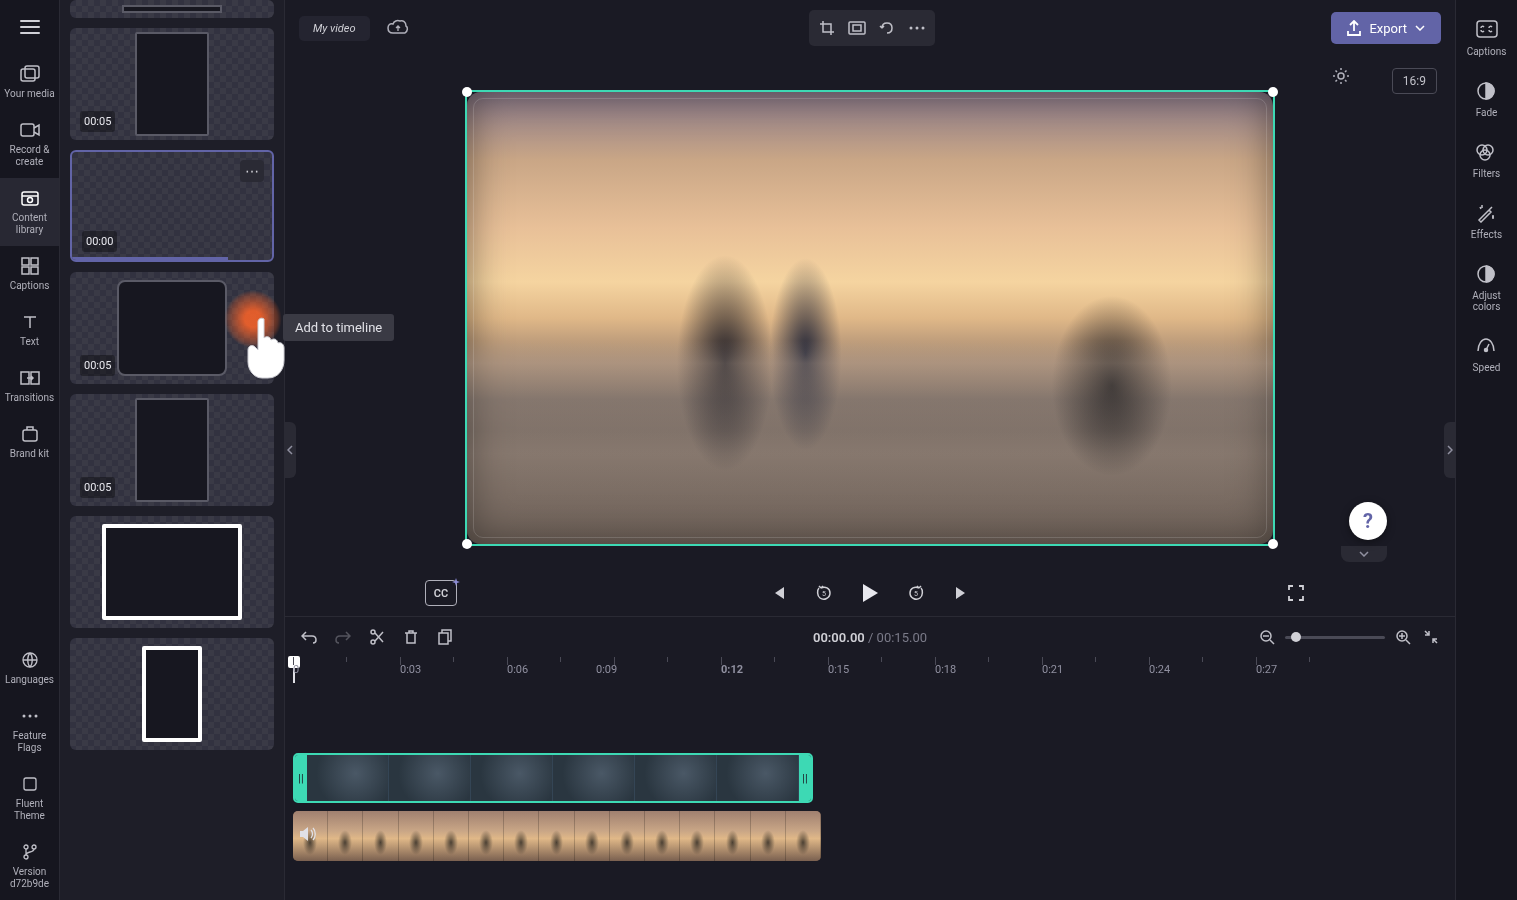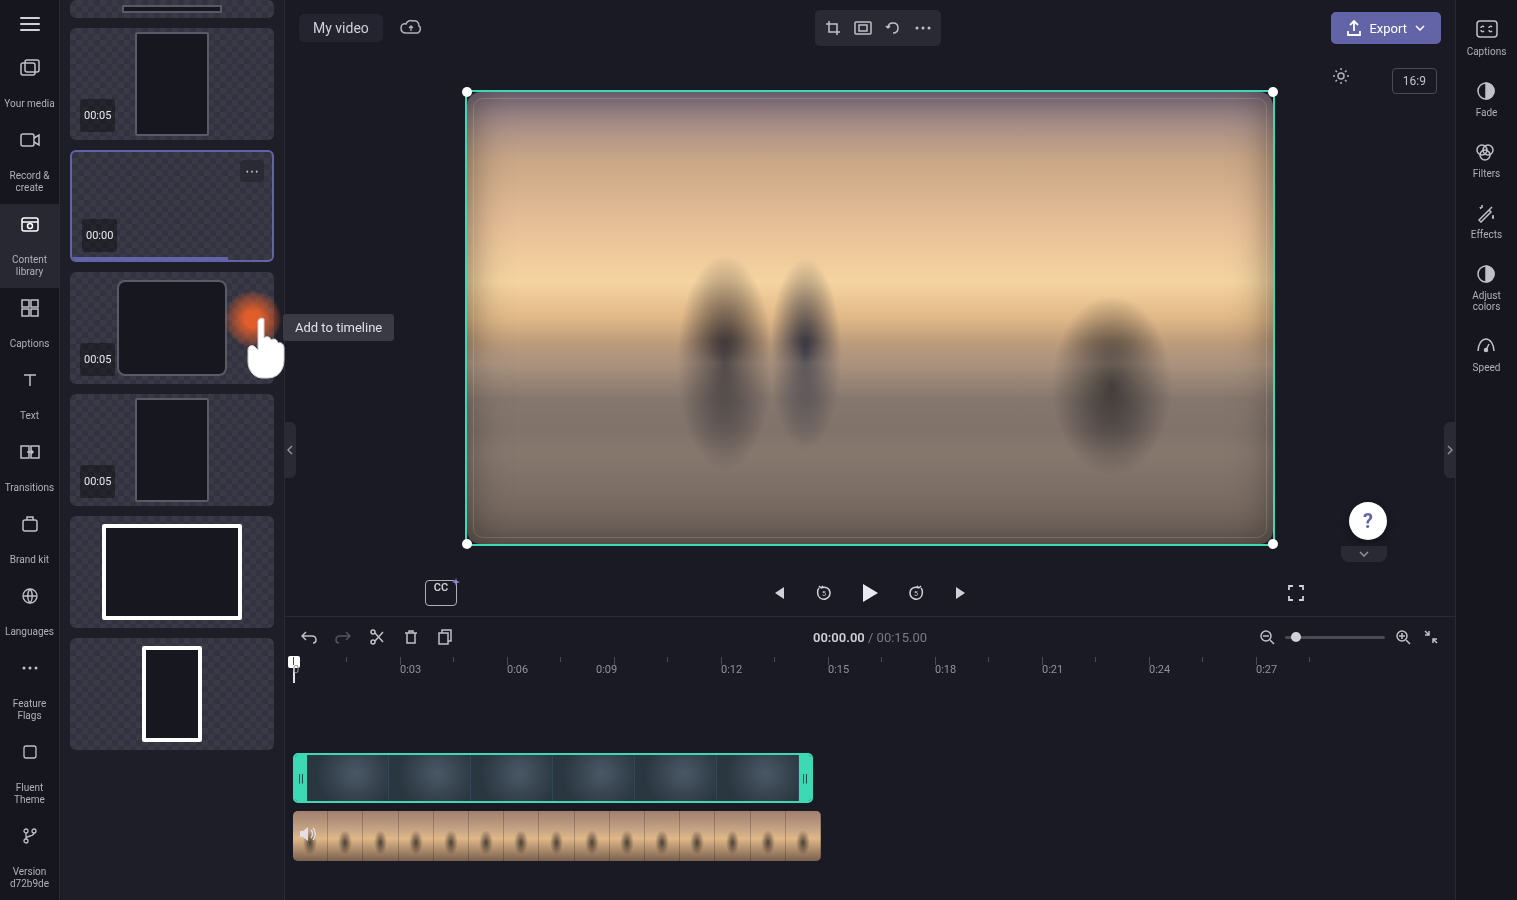--- a/index.html
+++ b/index.html
@@ -3,40 +3,40 @@
 <meta charset="utf-8">
 <style>
 * { margin: 0; padding: 0; box-sizing: border-box; font-family: -apple-system, BlinkMacSystemFont, "Segoe UI", Roboto, sans-serif; }
 body { background: #1a1a24; color: #d0d0d6; width: 1517px; height: 900px; overflow: hidden; display: flex; }
 
 
 .nav-rail { width: 60px; background: #16161f; display: flex; flex-direction: column; border-right: 1px solid #2a2a34; }
 .hamburger { width: 60px; height: 54px; display: flex; align-items: center; justify-content: center; cursor: pointer; }
 .hamburger-lines { width: 20px; height: 14px; display: flex; flex-direction: column; justify-content: space-between; }
 .hamburger-lines span { display: block; height: 2px; background: #d0d0d6; border-radius: 1px; }
-.nav-item { display: flex; flex-direction: column; align-items: center; justify-content: center; padding: 10px 4px; cursor: pointer; gap: 20px; }
+.nav-item { display: flex; flex-direction: column; align-items: center; justify-content: center; padding: 10px 4px; cursor: pointer; gap: 4px; }
 .nav-item.active { background: #282833; }
 .nav-item .icon { width: 20px; height: 20px; display: flex; align-items: center; justify-content: center; }
 .nav-item .label { font-size: 10px; text-align: center; line-height: 1.2; color: #b0b0ba; }
 .nav-spacer { flex: 1; }
 
 
 .left-panel { width: 225px; background: #1e1e28; display: flex; flex-direction: column; border-right: 1px solid #2a2a34; position: relative; }
 .panel-header { display: flex; align-items: center; padding: 14px 14px 8px; gap: 10px; }
 .back-arrow { width: 20px; height: 20px; cursor: pointer; display: flex; align-items: center; justify-content: center; }
 .panel-title { font-size: 14px; color: #e8e8ee; }
 .search-row { display: flex; gap: 8px; padding: 6px 12px 10px; }
 .search-box { flex: 1; background: #2a2a36; border: 1px solid #3a3a46; border-radius: 4px; height: 32px; display: flex; align-items: center; padding: 0 8px; gap: 6px; }
 .search-box input { background: transparent; border: none; color: #c0c0c8; font-size: 13px; outline: none; width: 100%; }
 .diamond-btn { width: 32px; height: 32px; background: #2a2a36; border: 1px solid #3a3a46; border-radius: 4px; display: flex; align-items: center; justify-content: center; cursor: pointer; }
 
 .frames-list { flex: 1; overflow-y: auto; padding: 0 10px 10px; display: flex; flex-direction: column; gap: 10px; position: relative; }
 .frame-card { position: relative; height: 112px; background-image: repeating-conic-gradient(#3a3a46 0 25%, #323240 0 50%); background-size: 12px 12px; border-radius: 6px; display: flex; align-items: center; justify-content: center; cursor: pointer; overflow: hidden; }
 .frame-card.selected { border: 2px solid #6264a7; }
-.frame-card .duration { position: absolute; bottom: 8px; left: 10px; font-size: 11px; color: #e8e8ee; background: rgba(0,0,0,0.35); padding: 10px 4px; border-radius: 3px; }
+.frame-card .duration { position: absolute; bottom: 8px; left: 10px; font-size: 11px; color: #e8e8ee; background: rgba(0,0,0,0.35); padding: 4px 4px; border-radius: 3px; }
 .frame-card .opts { position: absolute; top: 8px; right: 8px; width: 24px; height: 22px; background: #2a2a34; border-radius: 4px; display: flex; align-items: center; justify-content: center; font-size: 14px; color: #d0d0d6; }
 .frame-inner-v { width: 74px; height: 104px; background: #171720; border: 2px solid #5a5a66; border-radius: 2px; }
 .frame-inner-h { width: 140px; height: 96px; background: #171720; border: 4px solid #fff; border-radius: 2px; }
 .frame-inner-v2 { width: 60px; height: 96px; background: #171720; border: 4px solid #fff; border-radius: 2px; }
 .frame-inner-s { width: 110px; height: 96px; background: #171720; border: 2px solid #5a5a66; border-radius: 8px; }
 .frame-card.partial-top { height: 18px; }
 .frame-card.partial-top .thin-bar { width: 100px; height: 8px; background: #171720; border: 2px solid #5a5a66; }
 
 .progress-bar { height: 3px; background: #6264a7; width: 78%; position: absolute; bottom: 0; left: 0; }
 
@@ -47,21 +47,21 @@
 .click-ripple { position: absolute; width: 58px; height: 58px; border-radius: 50%; background: radial-gradient(circle, rgba(255,100,40,0.85) 20%, rgba(255,100,40,0.25) 60%, transparent 70%); left: -4px; top: -4px; }
 .hand-cursor { position: absolute; top: 20px; left: 10px; }
 
 .tooltip { position: absolute; top: 314px; left: 283px; background: #3a3a44; color: #e0e0e6; padding: 6px 12px; font-size: 13px; border-radius: 3px; z-index: 99; }
 
 
 .main { flex: 1; display: flex; flex-direction: column; background: #1a1a24; }
 
 
 .top-bar { height: 56px; display: flex; align-items: center; padding: 0 14px; gap: 14px; }
-.video-title { background: #242430; padding: 6px 14px; border-radius: 5px; font-size: 14px; color: #d0d0d6; }
+.video-title { background: #242430; padding: 6px 14px; border-radius: 5px; font-size: 11px; color: #d0d0d6; font-style: italic; }
 .cloud-icon { width: 28px; height: 28px; display: flex; align-items: center; justify-content: center; }
 .top-center-tools { margin-left: auto; display: flex; gap: 2px; background: #2a2a34; border-radius: 5px; padding: 4px; }
 .tool-btn { width: 28px; height: 28px; display: flex; align-items: center; justify-content: center; cursor: pointer; border-radius: 3px; }
 .export-btn { margin-left: auto; background: #6264a7; color: #fff; padding: 8px 16px; border-radius: 5px; display: flex; align-items: center; gap: 8px; font-size: 13px; cursor: pointer; border: none; }
 
 
 .preview-wrap { flex: 1; display: flex; align-items: center; justify-content: center; position: relative; padding: 10px 50px 0; }
 .preview-canvas { width: 810px; height: 456px; position: relative; border: 2px solid #3dd9b4; }
 .preview-handle { position: absolute; width: 10px; height: 10px; background: #fff; border-radius: 50%; }
 .h-tl { top: -5px; left: -5px; } .h-tr { top: -5px; right: -5px; }
@@ -79,21 +79,21 @@
   position: relative;
   overflow: hidden;
 }
 .preview-img::before { content:""; position:absolute; inset:0; background: linear-gradient(180deg, transparent 55%, rgba(200,180,160,0.3) 60%, rgba(120,110,100,0.2) 75%); }
 .preview-img::after { content:""; position:absolute; inset:6px; border: 1px solid rgba(255,255,255,0.15); border-radius: 10px; }
 
 .gear-icon { position: absolute; top: 8px; right: 16px; width: 24px; height: 24px; cursor: pointer; }
 .aspect-badge { position: absolute; top: 10px; right: 16px; background: transparent; border: 1px solid #4a4a56; padding: 5px 10px; font-size: 12px; border-radius: 4px; color: #c0c0c8; }
 
 .playback-row { height: 46px; display: flex; align-items: center; justify-content: center; gap: 24px; padding: 0 30px; position: relative; }
-.cc-btn { position: absolute; left: 140px; width: 32px; height: 26px; border: 1.5px solid #b0b0ba; border-radius: 4px; display: flex; justify-content: center; font-size: 11px; font-weight: 600; }
+.cc-btn { position: absolute; left: 140px; width: 32px; height: 26px; border: 1.5px solid #b0b0ba; border-radius: 4px; display: flex; align-items: center; justify-content: center; font-size: 11px; font-weight: 600; }
 .pc-btn { width: 22px; height: 22px; cursor: pointer; display: flex; align-items: center; justify-content: center; }
 .fs-btn { position: absolute; right: 148px; }
 
 
 .right-rail { width: 62px; background: #16161f; border-left: 1px solid #2a2a34; display: flex; flex-direction: column; align-items: center; padding-top: 10px; gap: 4px; position: relative; }
 .rr-item { display: flex; flex-direction: column; align-items: center; gap: 4px; padding: 10px 4px; cursor: pointer; }
 .rr-item .icon { width: 22px; height: 22px; }
 .rr-item .label { font-size: 10px; color: #b0b0ba; text-align: center; line-height: 1.1; }
 .rr-collapse { position: absolute; left: -12px; top: 50%; transform: translateY(-50%); width: 12px; height: 56px; background: #2a2a34; border-radius: 6px 0 0 6px; display: flex; align-items: center; justify-content: center; cursor: pointer; }
 
@@ -484,21 +484,21 @@
         <div class="tl-tick" style="left: 115px;"></div>
         <div class="tl-mark" style="left: 115px;">0:03</div>
         <div class="tl-tick" style="left: 168px; height: 5px;"></div>
         <div class="tl-tick" style="left: 222px;"></div>
         <div class="tl-mark" style="left: 222px;">0:06</div>
         <div class="tl-tick" style="left: 275px; height: 5px;"></div>
         <div class="tl-tick" style="left: 329px;"></div>
         <div class="tl-mark" style="left: 311px;">0:09</div>
         <div class="tl-tick" style="left: 382px; height: 5px;"></div>
         <div class="tl-tick" style="left: 436px;"></div>
-        <div class="tl-mark" style="left: 436px;">0:12</div>
+        <div class="tl-mark" style="left: 436px; font-weight: bold;">0:12</div>
         <div class="tl-tick" style="left: 489px; height: 5px;"></div>
         <div class="tl-tick" style="left: 543px;"></div>
         <div class="tl-mark" style="left: 543px;">0:15</div>
         <div class="tl-tick" style="left: 596px; height: 5px;"></div>
         <div class="tl-tick" style="left: 650px;"></div>
         <div class="tl-mark" style="left: 650px;">0:18</div>
         <div class="tl-tick" style="left: 703px; height: 5px;"></div>
         <div class="tl-tick" style="left: 757px;"></div>
         <div class="tl-mark" style="left: 757px;">0:21</div>
         <div class="tl-tick" style="left: 810px; height: 5px;"></div>

